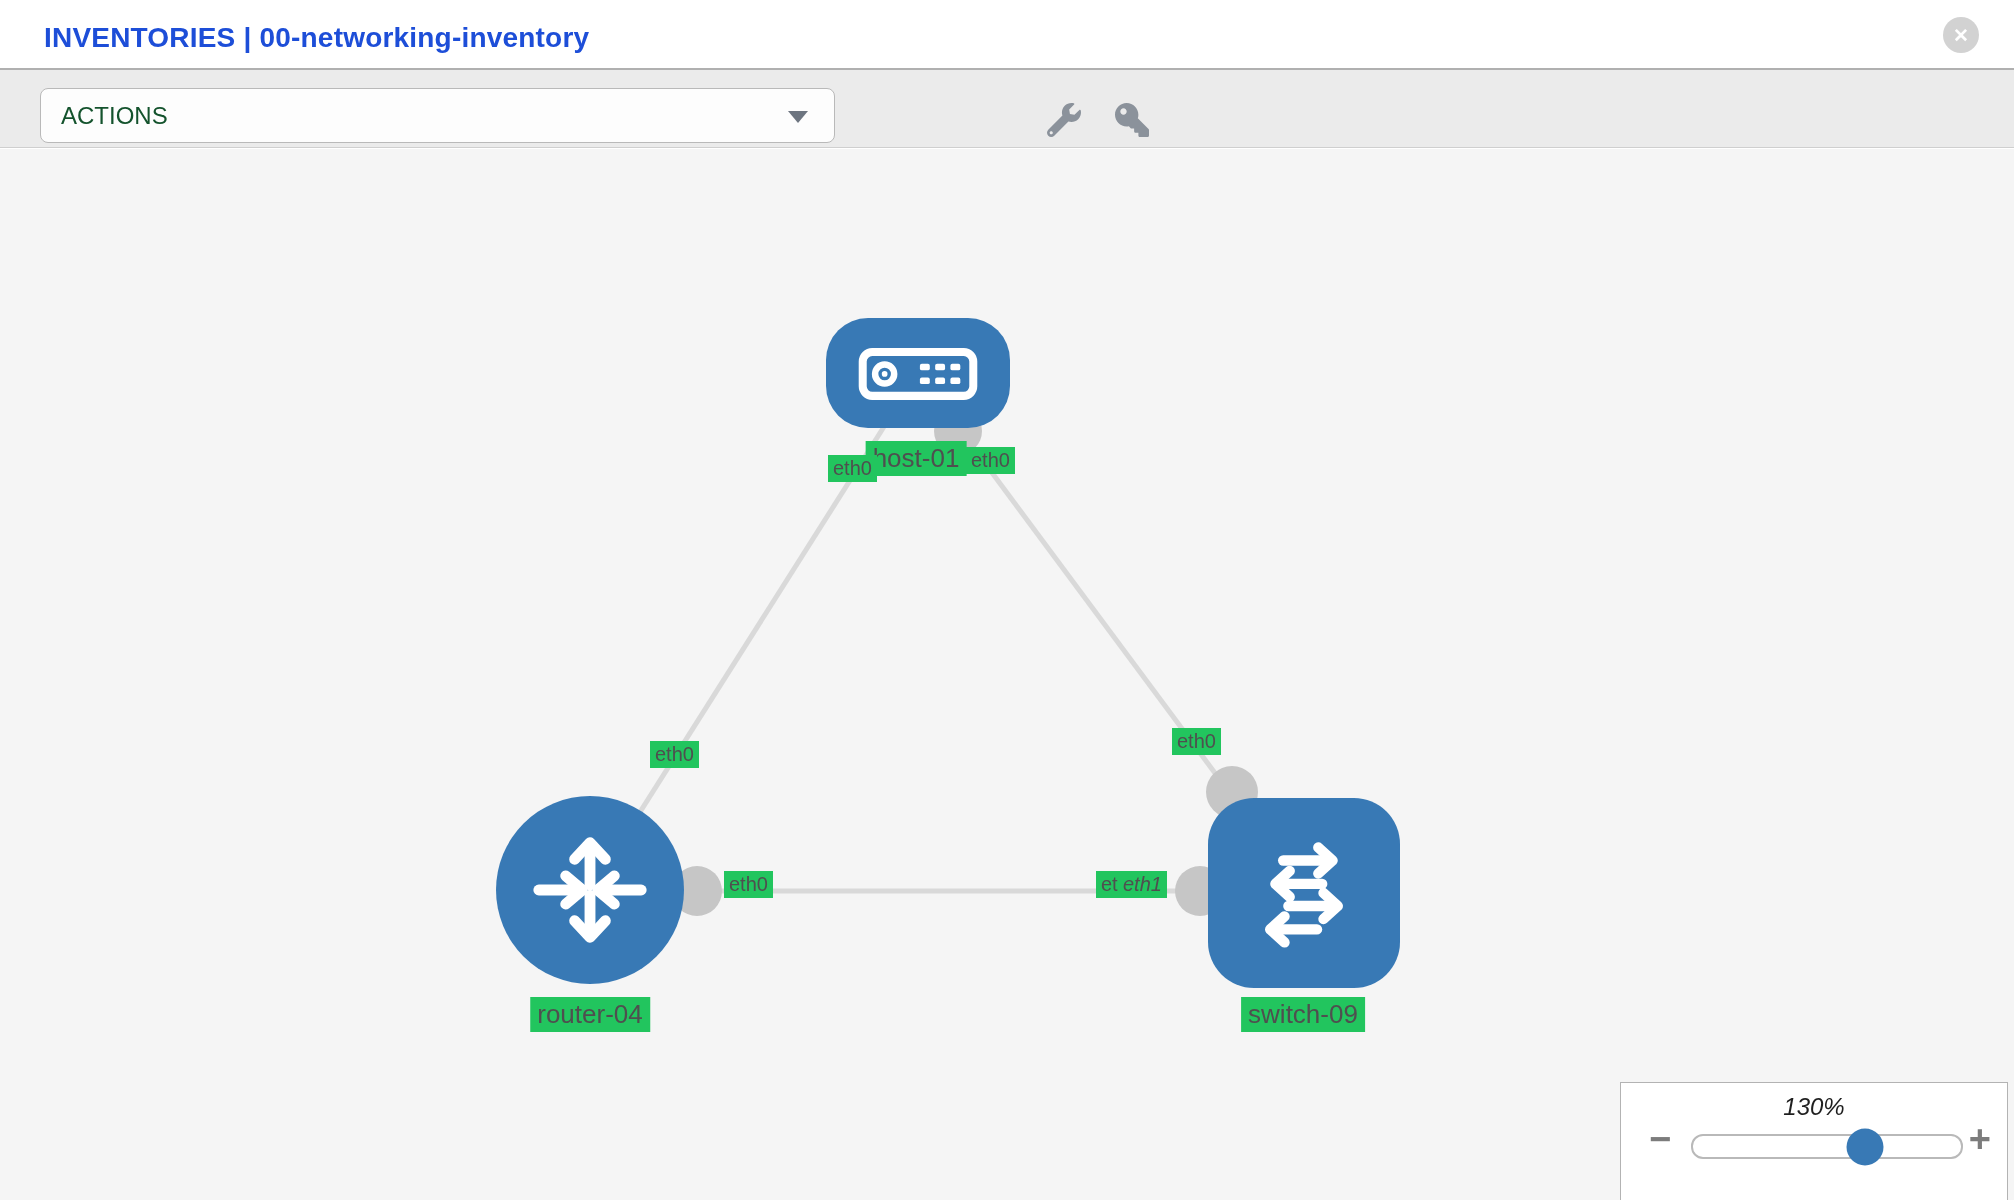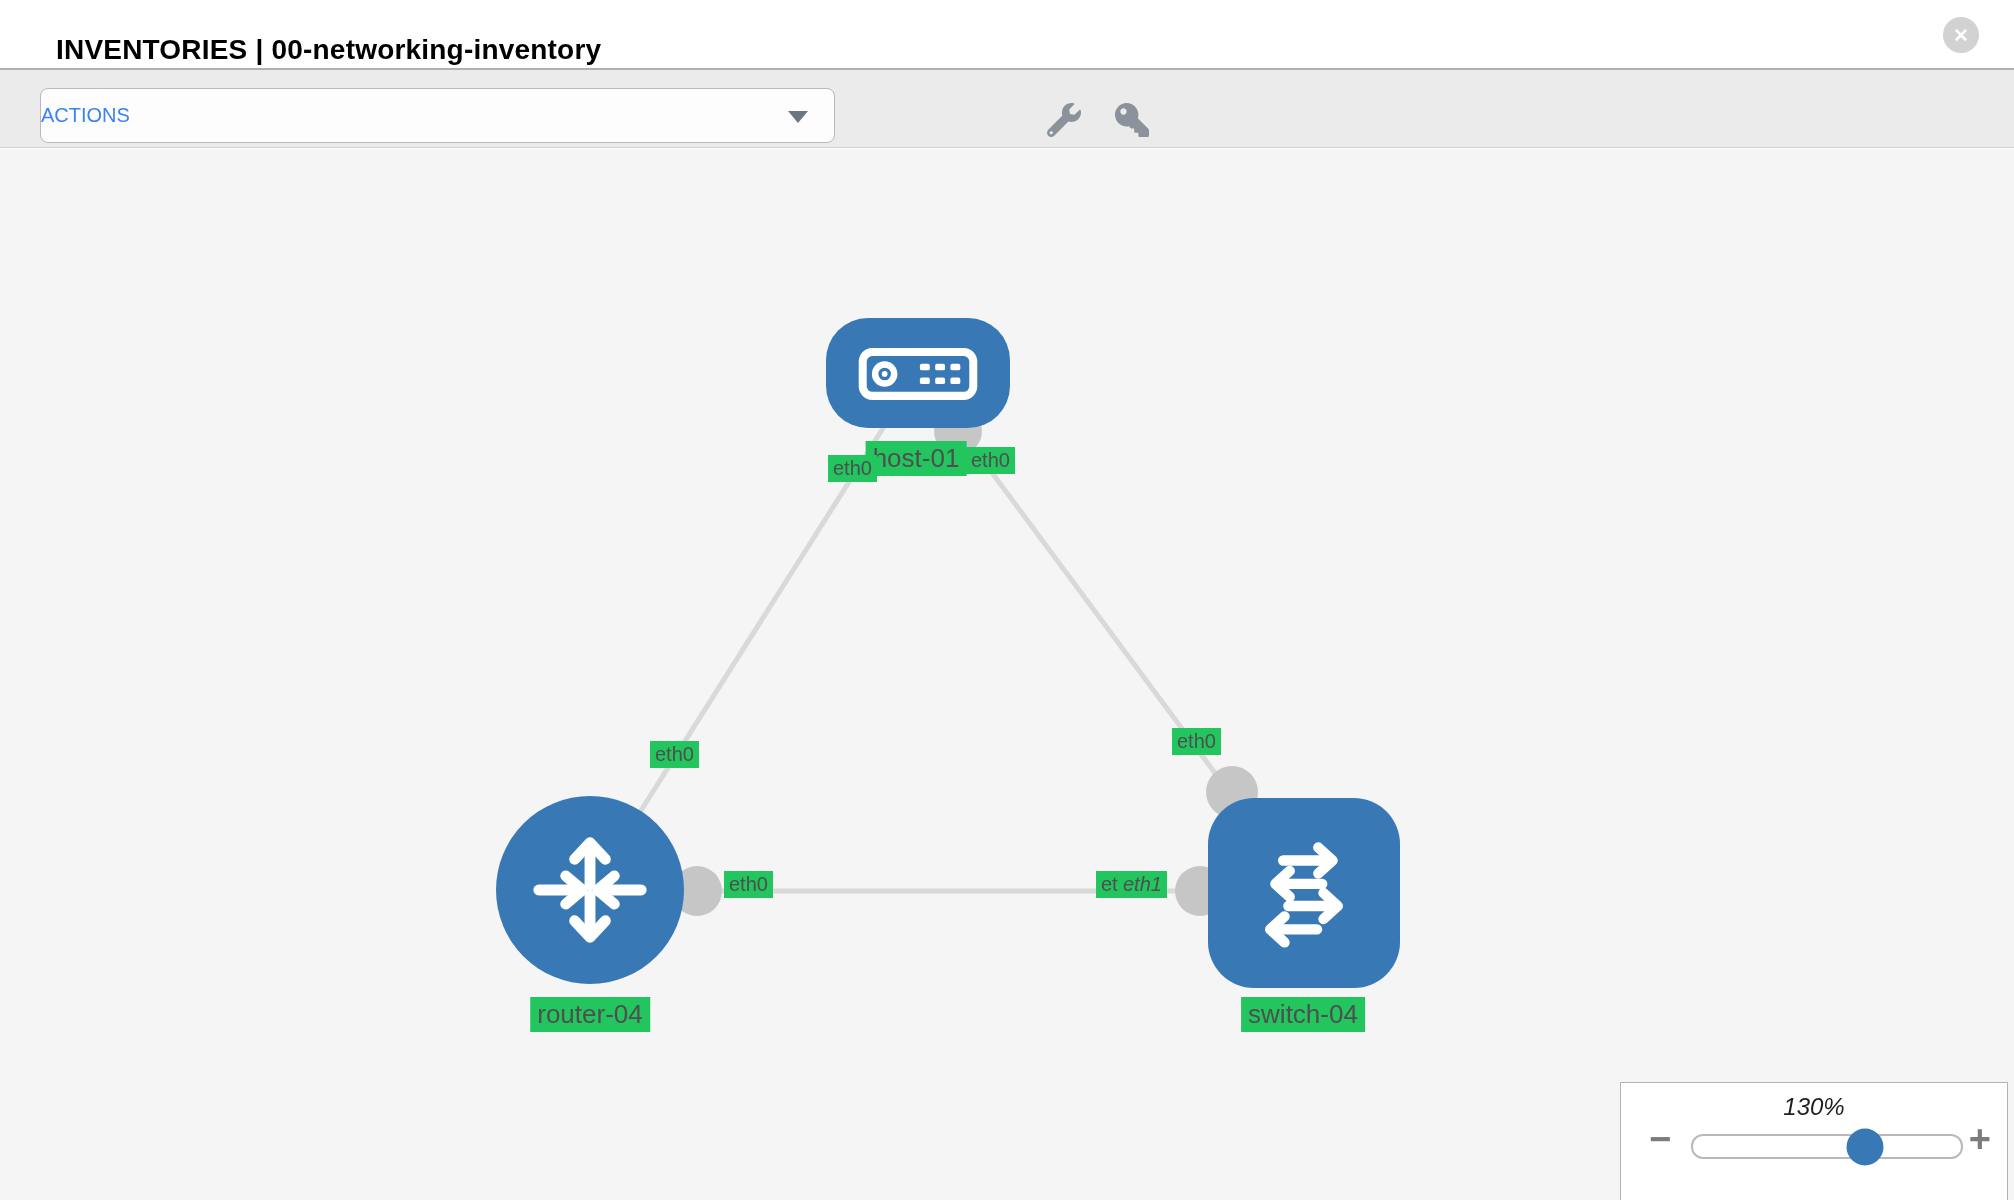--- a/index.html
+++ b/index.html
@@ -2,31 +2,31 @@
 <html><head>
 <meta charset="utf-8">
 <style>
   html,body{margin:0;padding:0;}
   body{
     width:2014px;height:1200px;overflow:hidden;background:#ffffff;
     font-family:"Liberation Sans", sans-serif;position:relative;
   }
   
   .header{position:absolute;left:0;top:0;width:2014px;height:68px;background:#ffffff;}
-  .page-title{position:absolute;left:40px;top:0;line-height:68px;margin:16px;
-    font-size:28px;font-weight:700;color:#000000;letter-spacing:.2px;}
+  .page-title{position:absolute;left:40px;top:0;line-height:68px;margin:4px;
+    font-size:28px;font-weight:700;color:#1d4ed8;letter-spacing:.2px;}
   .close-btn{position:absolute;right:35px;top:17px;width:36px;height:36px;border-radius:50%;
     background:#d2d2d2;border:none;cursor:pointer;display:flex;align-items:center;justify-content:center;padding:0;}
   .close-x{color:#ffffff;font-size:19px;font-weight:700;line-height:1;}
   
   .toolbar{position:absolute;left:0;top:68px;width:2014px;height:80px;background:#ebebeb;
     border-top:2px solid #b0b0b0;border-bottom:1px solid #cfcfcf;box-sizing:border-box;}
   .select-box{position:absolute;top:18px;height:55px;background:#fdfdfd;border:1px solid #b9b9b9;
     border-radius:8px;box-sizing:border-box;display:flex;align-items:center;cursor:pointer;}
-  .select-box .select-text{font-size:20px;color:#3b82f6;}
+  .select-box .select-text{padding-left:20px;font-size:24px;color:#14532d;}
   .caret{width:0;height:0;border-left:10px solid transparent;border-right:10px solid transparent;
     border-top:12px solid #6d7580;position:absolute;top:22px;}
   .actions-box{left:40px;width:795px;}
   .actions-box .caret{right:26px;}
   .tool-btn{position:absolute;top:28px;width:44px;height:44px;background:transparent;border:none;
     cursor:pointer;padding:0;display:flex;align-items:center;justify-content:center;}
   .tool-btn svg{width:34px;height:34px;fill:#8b929b;}
   .btn-wrench{left:1042px;}
   .btn-key{left:1110px;}
   .search-wrap{position:absolute;left:1183px;top:18px;width:797px;height:55px;}
@@ -146,21 +146,21 @@
         <path d="M39 33 L28 43 L39 53"></path>
       <path d="M38 60 H74"></path>
         <path d="M65 50 L76 60 L65 70"></path>
       <path d="M60 78 H26"></path>
         <path d="M35 68 L24 78 L35 88"></path>
     </svg>
   </div>
 
   <div class="chip node-label lbl-host">host-01</div>
   <div class="chip node-label lbl-router">router-04</div>
-  <div class="chip node-label lbl-switch">switch-04</div>
+  <div class="chip node-label lbl-switch">switch-09</div>
 
   <div class="chip if-label if-host-left">eth0</div>
   <div class="chip if-label if-host-right">eth0</div>
   <div class="chip if-label if-router-top">eth0</div>
   <div class="chip if-label if-switch-top">eth0</div>
   <div class="chip if-label if-mid-left">eth0</div>
   <div class="chip if-label if-mid-under">eth0</div>
   <div class="chip if-label if-mid-over">eth1</div>
 </div>
 

